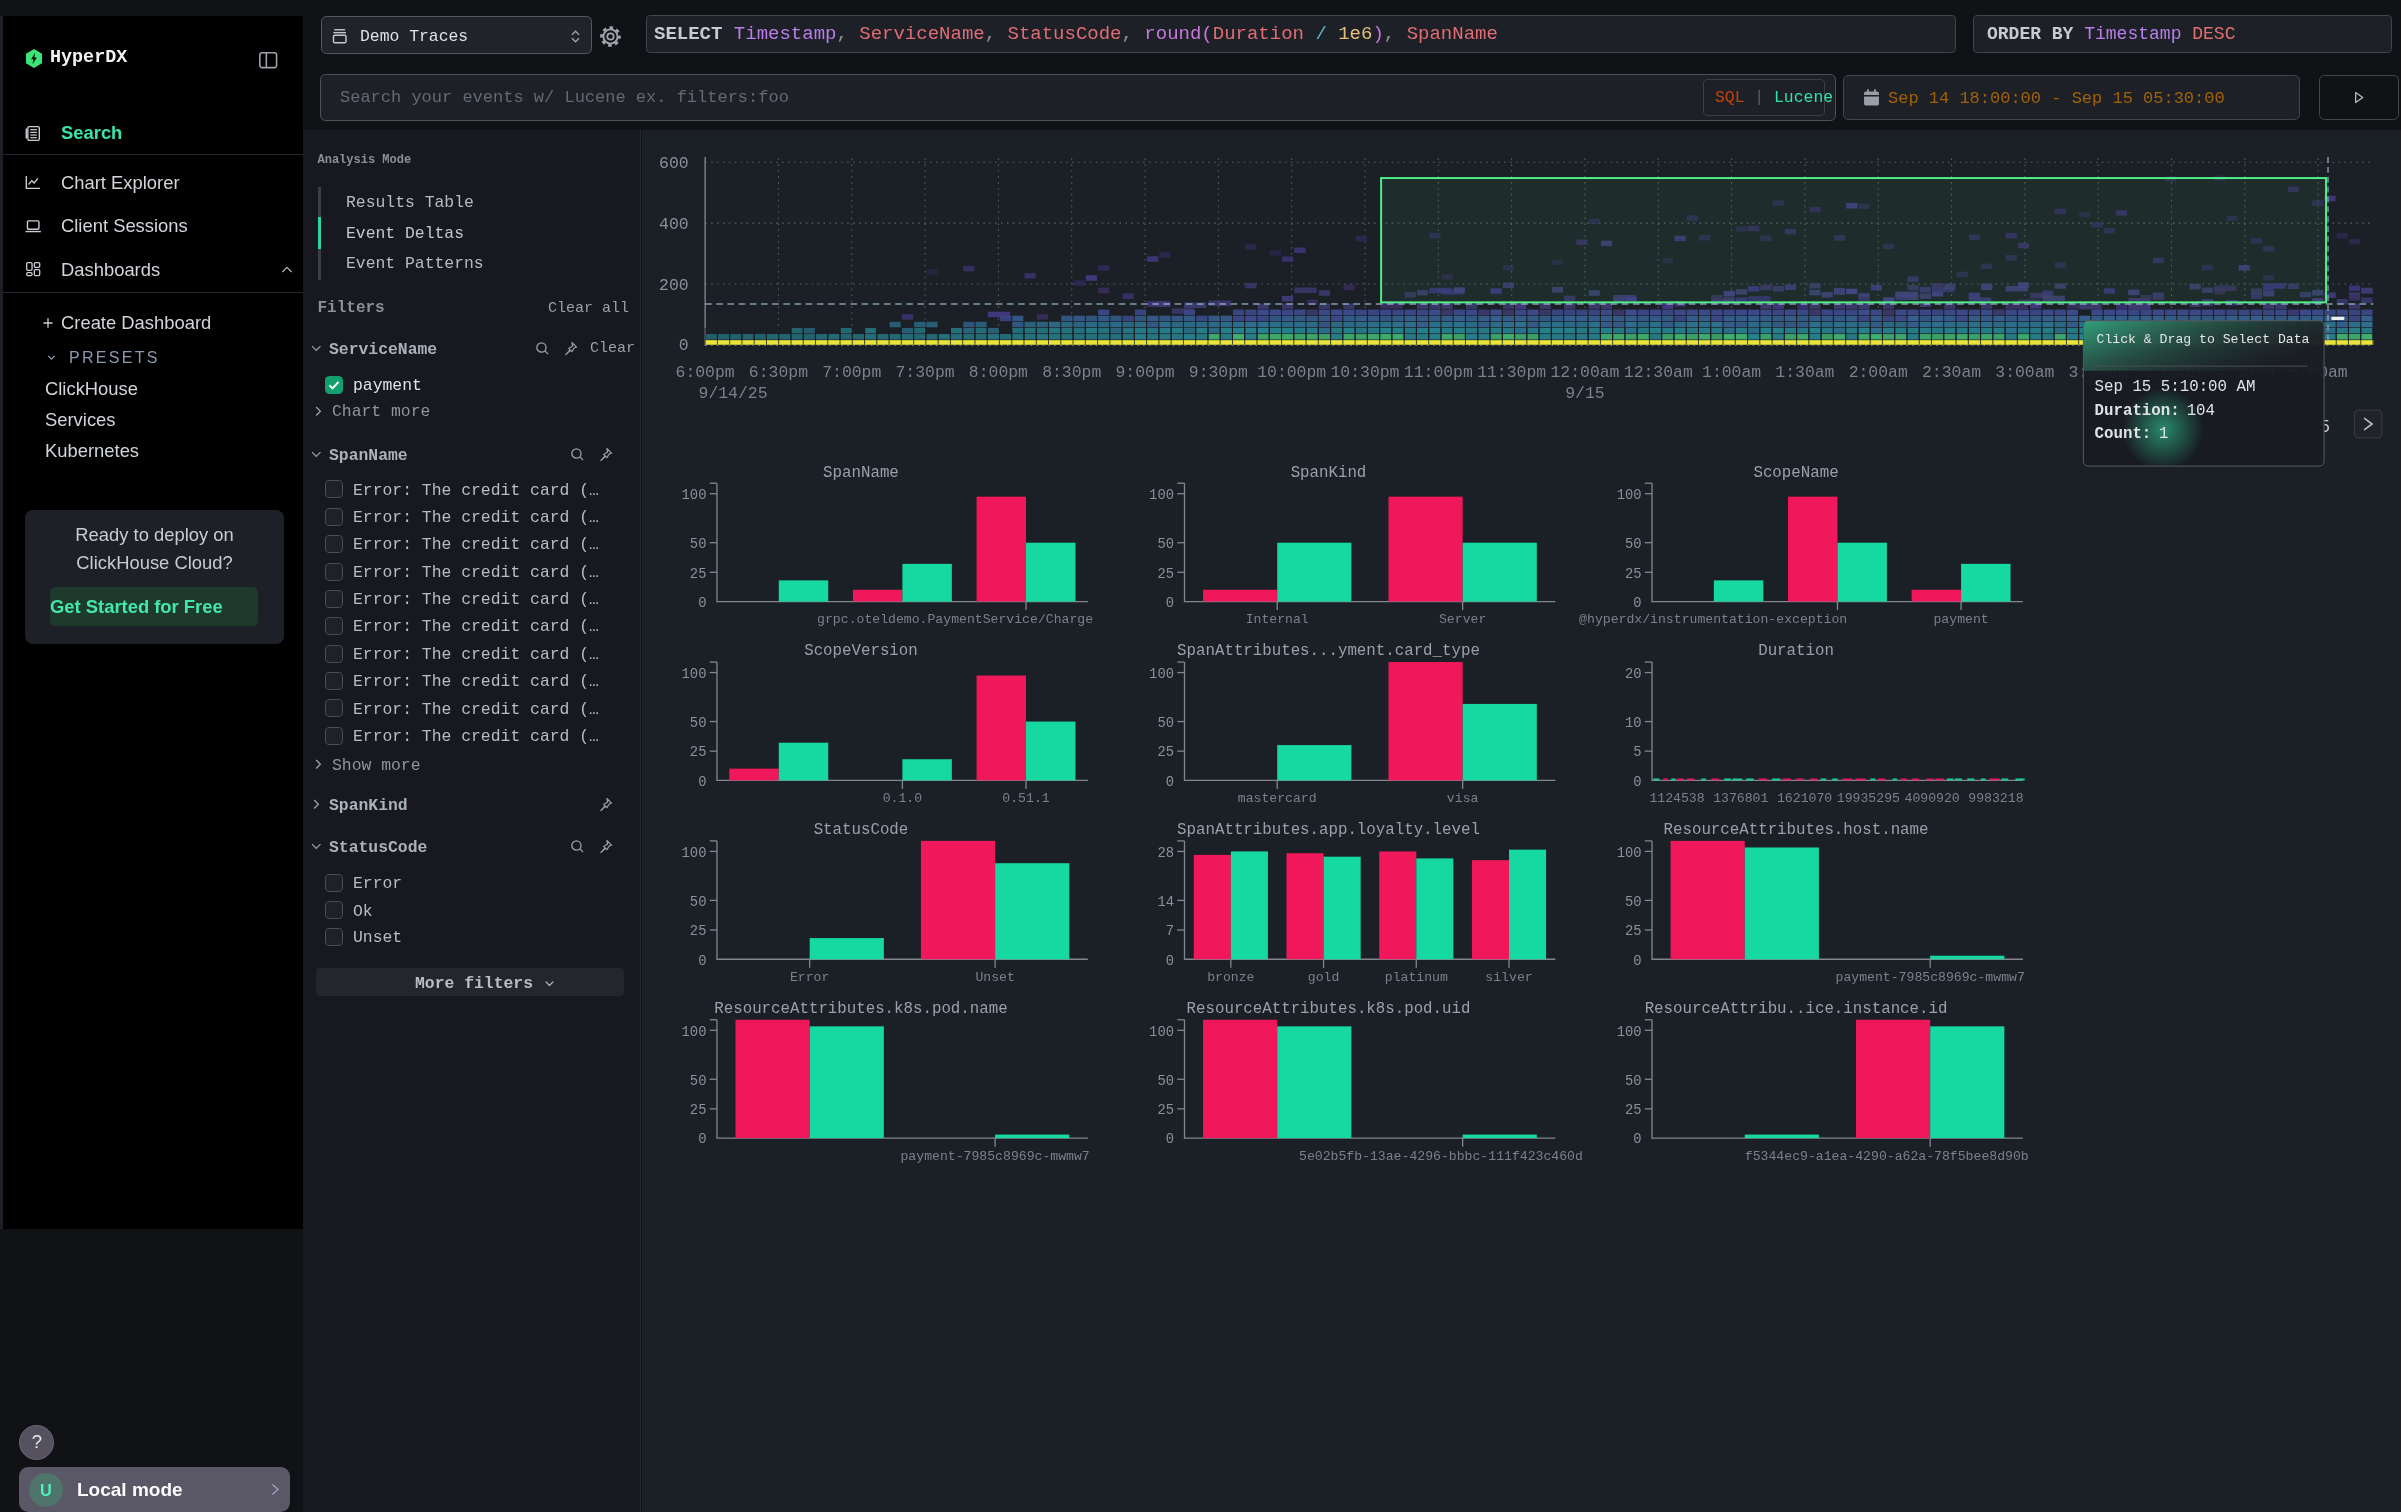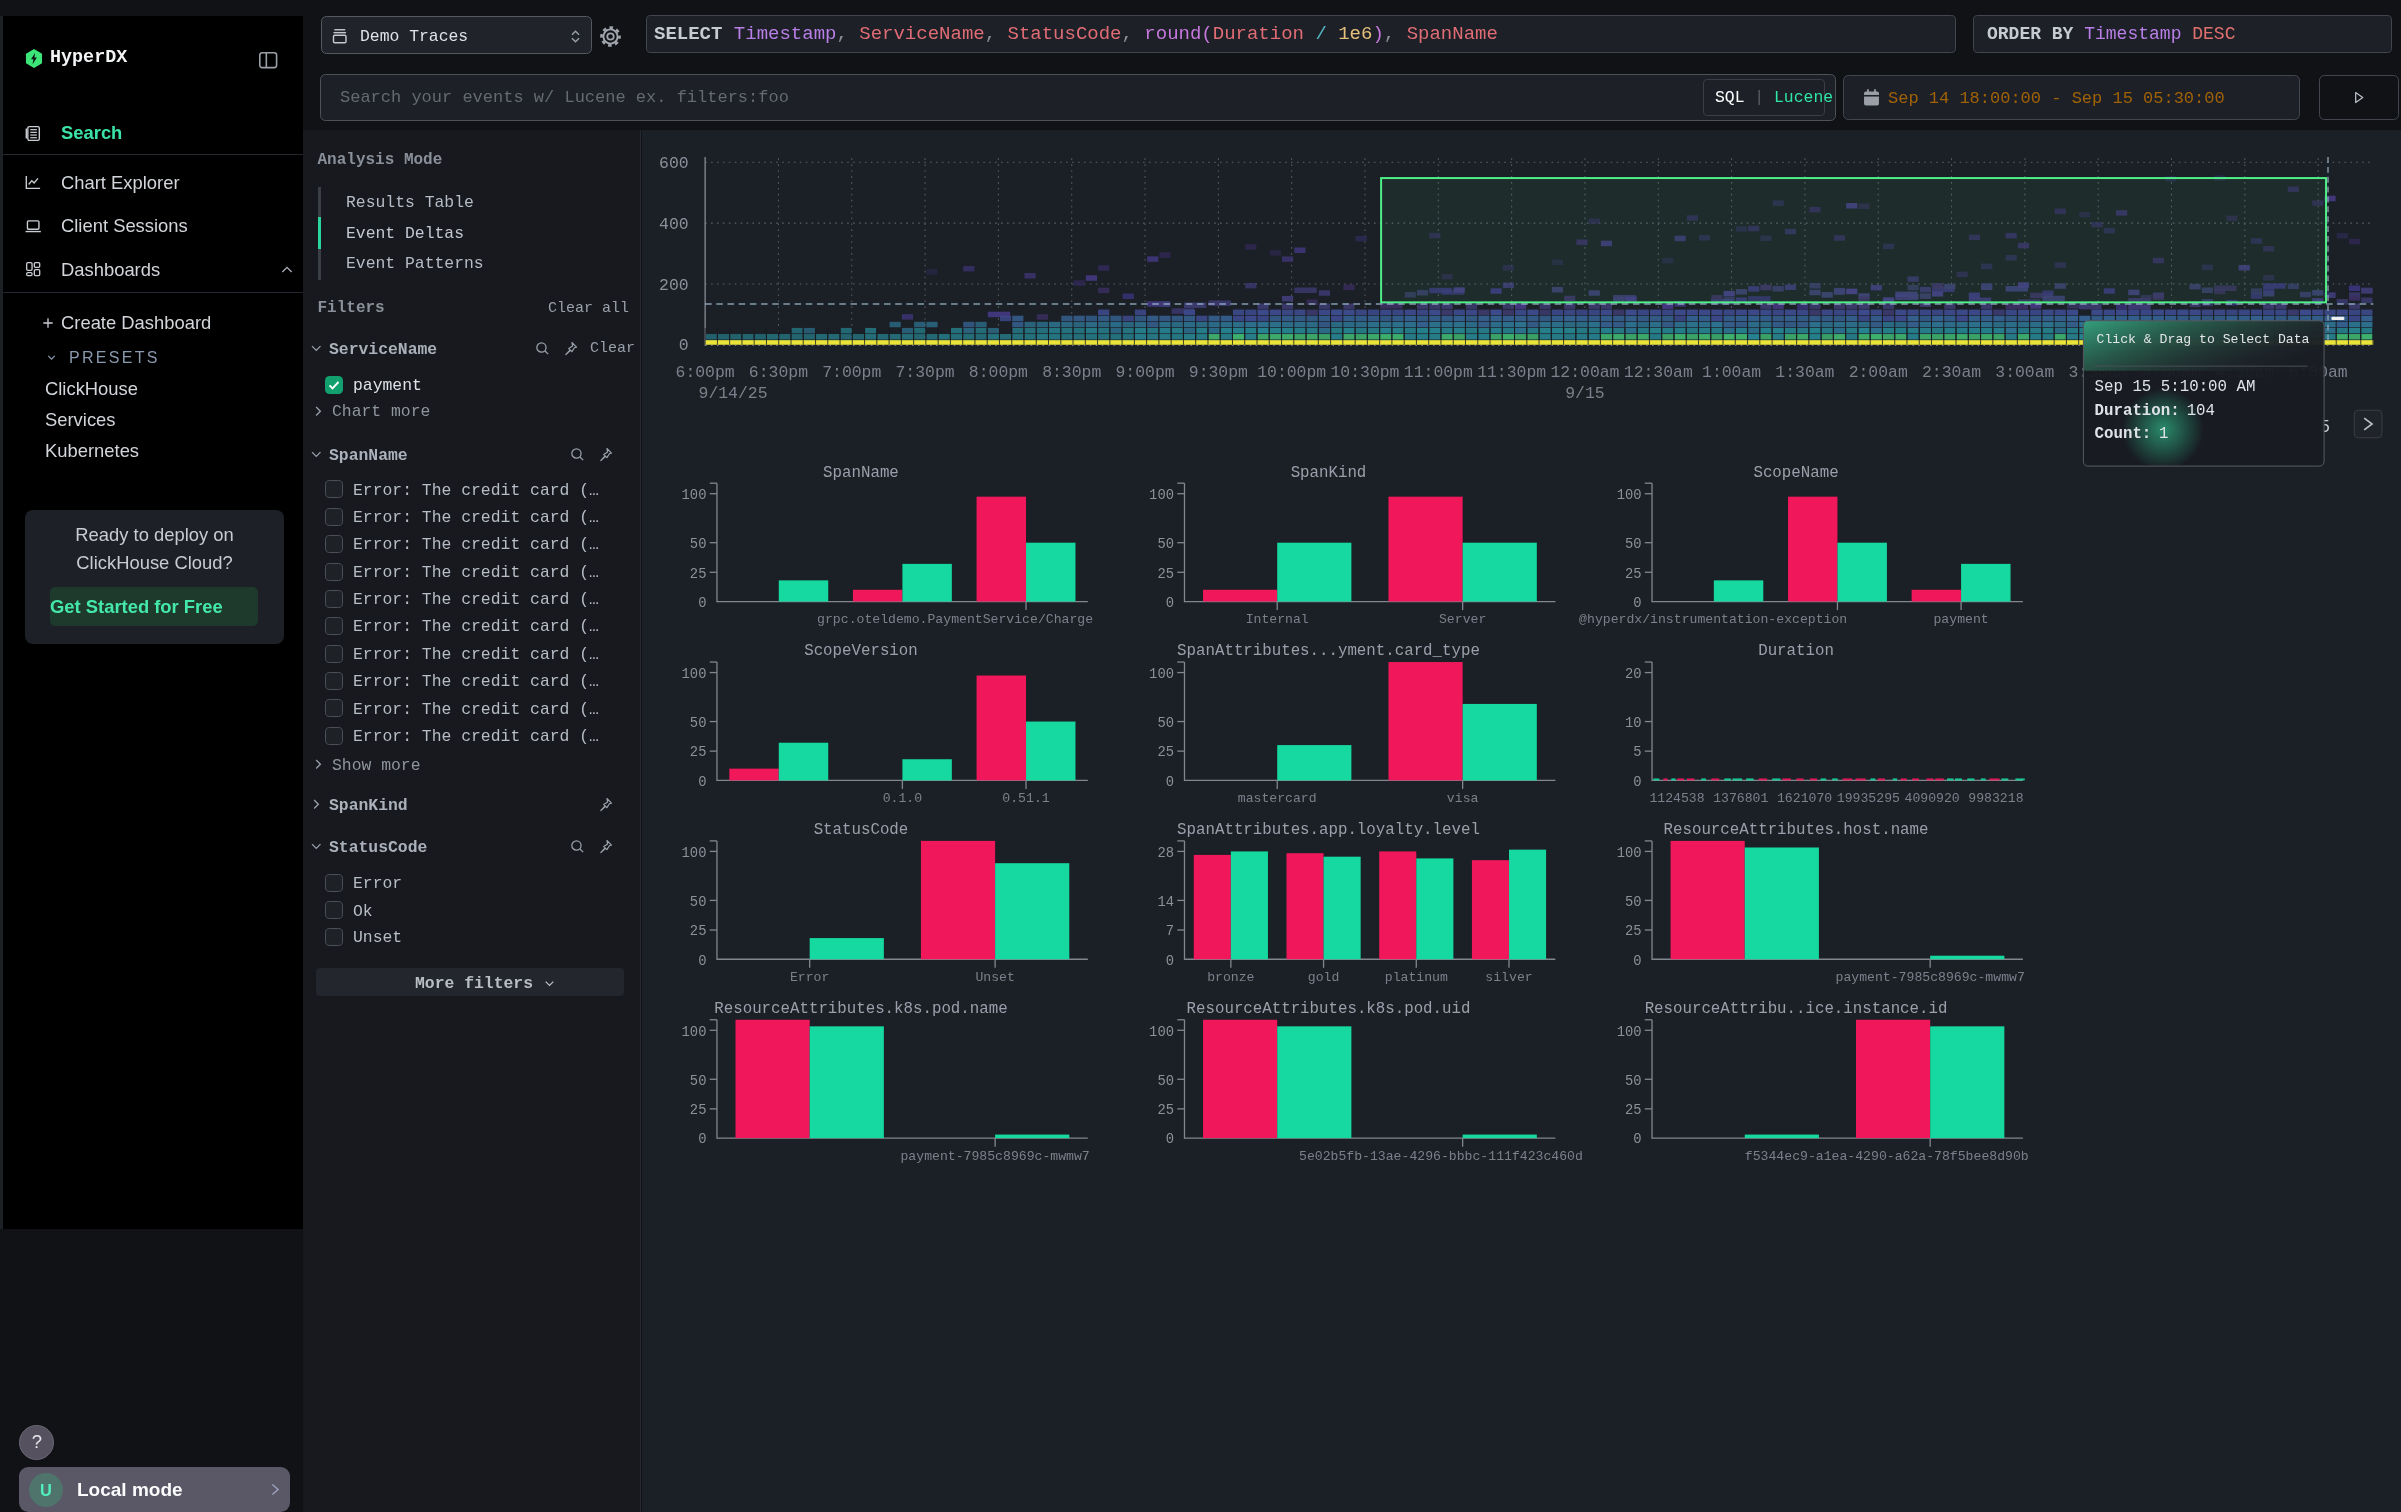--- a/index.html
+++ b/index.html
@@ -91,35 +91,35 @@
 <circle cx="12" cy="12" r="6.8" stroke="#a0a5ad" stroke-width="1.8" fill="none"></circle>
 <circle cx="12" cy="12" r="3.1" stroke="#a0a5ad" stroke-width="1.7" fill="none"></circle>
   </svg>
 <div style="position:absolute;left:646px;top:14.5px;width:1310px;height:38px;background:#1d2026;border:1px solid #42464e;border-radius:4.6px"></div>
 <div class="mlab" style="left:654px;top:34px;font-size:19px"><span style="color:#c6cbd2;font-weight:bold">SELECT </span><span style="color:#b87fe8">Timestamp</span><span style="color:#8b9097">, </span><span style="color:#e06c75">ServiceName</span><span style="color:#8b9097">, </span><span style="color:#e06c75">StatusCode</span><span style="color:#8b9097">, </span><span style="color:#c678dd">round(</span><span style="color:#e06c75">Duration</span><span style="color:#56b6c2"> / </span><span style="color:#e5c07b">1e6</span><span style="color:#c678dd">)</span><span style="color:#8b9097">, </span><span style="color:#e06c75">SpanName</span></div>
 <div style="position:absolute;left:1973px;top:14.5px;width:419px;height:38px;background:#1d2026;border:1px solid #42464e;border-radius:4.6px"></div>
 <div class="mlab" style="left:1987px;top:34px;font-size:18px"><span style="color:#c6cbd2;font-weight:bold">ORDER BY </span><span style="color:#b87fe8">Timestamp </span><span style="color:#e0706e">DESC</span></div>
 <div style="position:absolute;left:320px;top:74px;width:1516px;height:47px;background:#1d2026;border:1px solid #4d5158;border-radius:5.3px"></div>
 <div class="mlab" style="left:340px;top:97px;font-size:17px;color:#646a73">Search your events w/ Lucene ex. filters:foo</div>
 <div style="position:absolute;left:1703px;top:79px;width:122px;height:37px;border:1px solid #3a3e45;border-radius:4px"></div>
-<div class="mlab" style="left:1715px;top:97px;font-size:16.4px"><span style="color:#ffffff">SQL</span><span style="color:#5a5f66"> | </span><span style="color:#2fe6a6">Lucene</span></div>
+<div class="mlab" style="left:1715px;top:97px;font-size:16.4px"><span style="color:#c2410c">SQL</span><span style="color:#5a5f66"> | </span><span style="color:#2fe6a6">Lucene</span></div>
 <div style="position:absolute;left:1843px;top:75px;width:457px;height:45px;background:#1d2026;border:1px solid #42464e;border-radius:5.3px"></div>
 <svg width="21" height="21" viewBox="0 0 24 24" style="position:absolute;left:1861px;top:87px">
 <rect x="3.5" y="5" width="17" height="16" rx="2" fill="#9aa0a8"></rect>
 <line x1="8" y1="2.5" x2="8" y2="7" stroke="#9aa0a8" stroke-width="2"></line>
 <line x1="16" y1="2.5" x2="16" y2="7" stroke="#9aa0a8" stroke-width="2"></line>
 <line x1="3.5" y1="10" x2="20.5" y2="10" stroke="#1d2026" stroke-width="1.8"></line>
   </svg>
 <div class="mlab" style="left:1888px;top:98px;font-size:17px;color:#a16207">Sep 14 18:00:00 - Sep 15 05:30:00</div>
 <div style="position:absolute;left:2319px;top:75px;width:80px;height:45px;border:1px solid #42464e;border-radius:5.3px"></div>
 <svg width="17" height="17" viewBox="0 0 24 24" style="position:absolute;left:2350px;top:89px">
     <path d="M8 5 L18 12 L8 19 Z" stroke="#b9bec6" stroke-width="1.8" fill="none" stroke-linejoin="round"></path>
   </svg>
 <div id="fpanel">
-<div class="mlab" style="left:14.5px;top:30px;font-size:16px;font-weight:bold;color:#8a9099">Analysis Mode</div>
+<div class="mlab" style="left:14.5px;top:30px;font-size:12px;font-weight:bold;color:#8a9099">Analysis Mode</div>
 <div style="position:absolute;left:15px;top:57px;width:2.6px;height:93px;background:#3a3e45"></div>
 <div style="position:absolute;left:15px;top:87px;width:2.6px;height:32px;background:#29d69d"></div>
 <div class="mlab" style="left:43px;top:72px;font-size:16.4px;color:#b6bcc6">Results Table</div>
 <div class="mlab" style="left:43px;top:103px;font-size:16.4px;color:#c3c8d1">Event Deltas</div>
 <div class="mlab" style="left:43px;top:133px;font-size:16.4px;color:#b6bcc6">Event Patterns</div>
 <div class="mlab" style="left:14.5px;top:178px;font-size:16px;font-weight:bold;color:#8a9099">Filters</div>
 <div class="mlab" style="left:245px;top:178px;font-size:15px;color:#9ba1aa">Clear all</div>
 <svg width="14.5" height="14.5" viewBox="0 0 24 24" style="position:absolute;left:6px;top:211px">
       <path d="M5 8.5 l7 7 l7-7" stroke="#9aa0a8" stroke-width="2.2" fill="none"></path>
     </svg>

